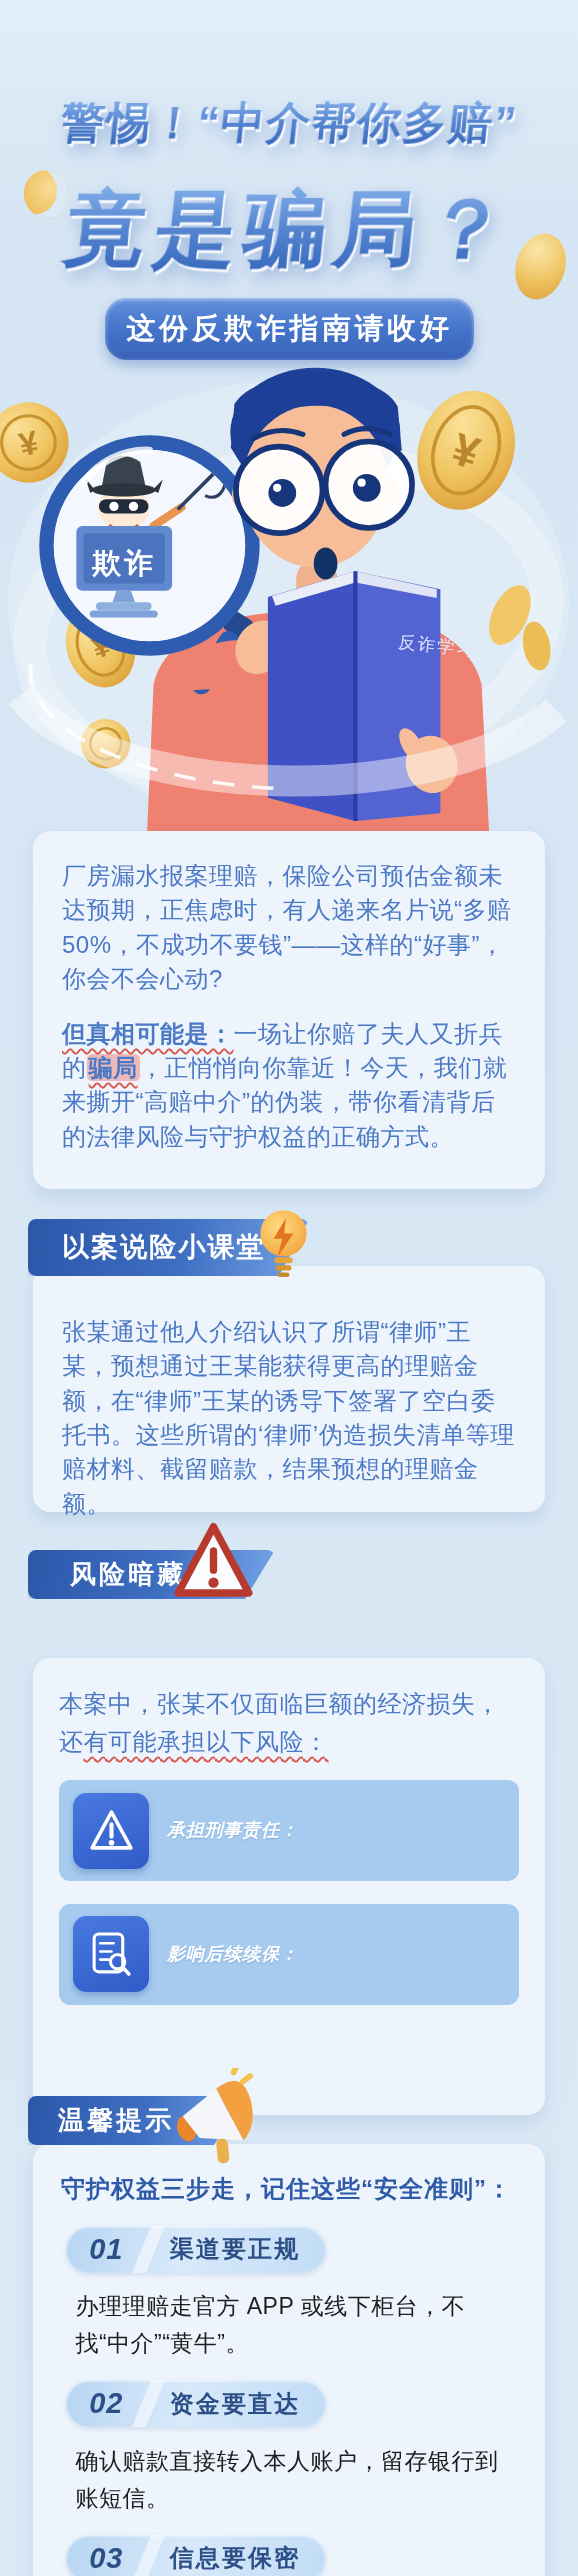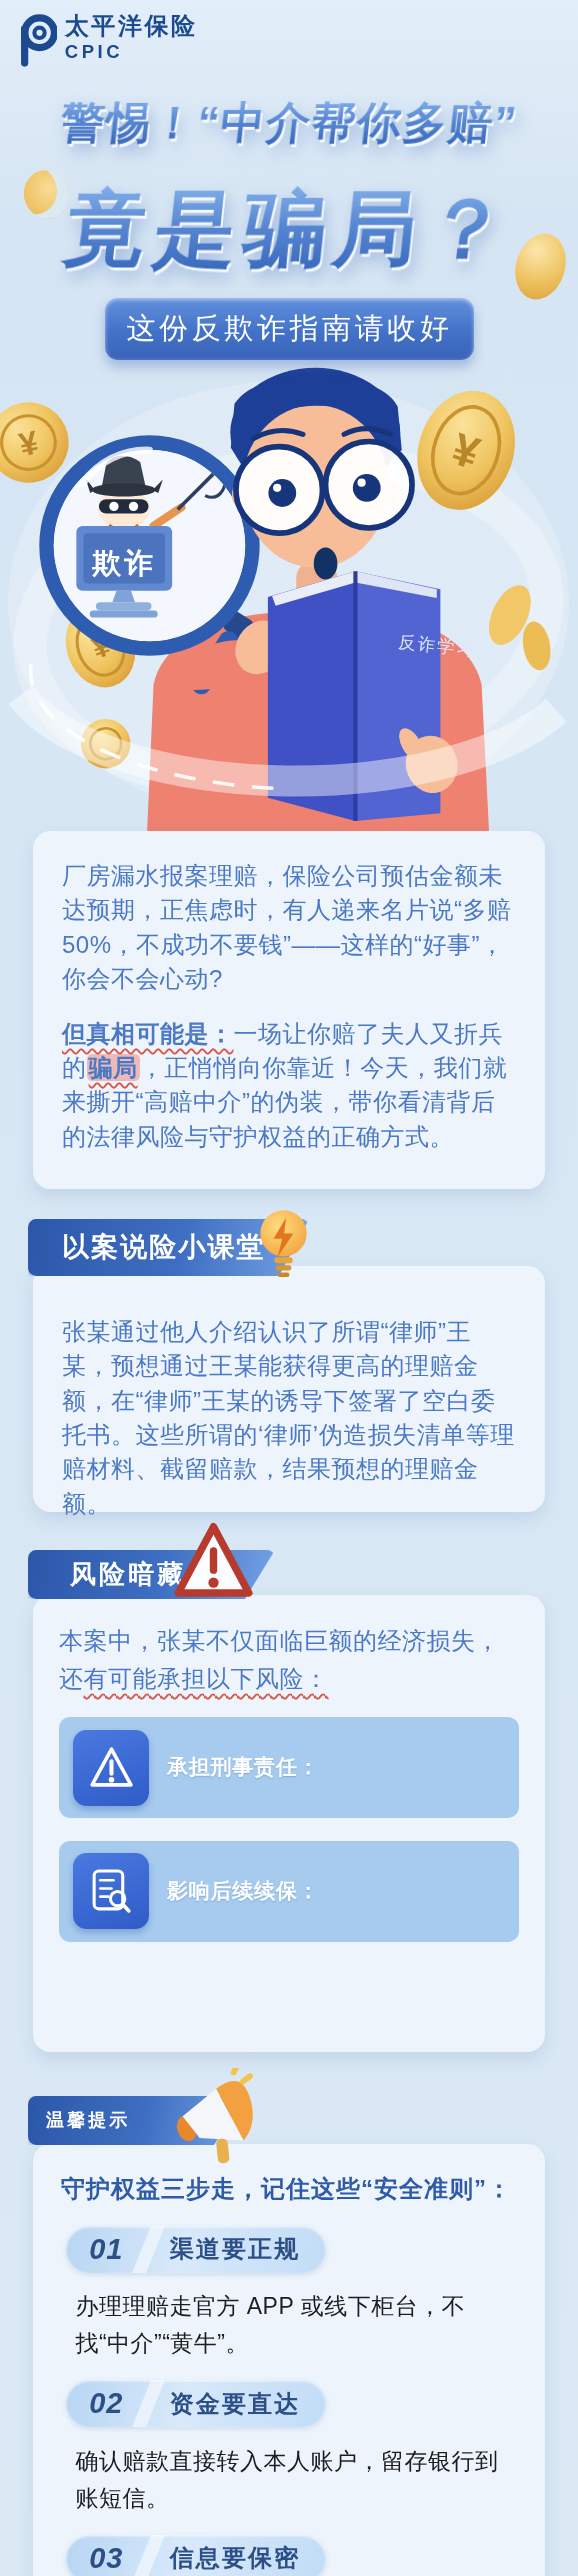--- a/index.html
+++ b/index.html
@@ -16,96 +16,84 @@
   .logo-en{font-size:18.5px;font-weight:800;color:#1c4a8e;letter-spacing:3.6px;margin-top:1px;}
   
   .hero-title{position:absolute;left:0;width:100%;text-align:center;font-weight:900;z-index:2;
     background:linear-gradient(180deg,#8cb8f0 0%,#5787d2 45%,#2e5fb5 100%);
     -webkit-background-clip:text;background-clip:text;color:transparent;
     filter:drop-shadow(2.1px 3.6px 0 rgba(255,255,255,.85)) drop-shadow(4.1px 7.2px 8.2px rgba(46,95,181,.30));
   }
   .title1{top:94px;font-size:44px;letter-spacing:1.5px;transform:skewX(-6deg);}
   .title2{top:175px;font-size:83px;letter-spacing:7.2px;transform:skewX(-6deg);}
   .hero-banner{
-    position:absolute;left:105px;top:298px;width:369px;height:62px;border-radius:13px;z-index:2;
+    position:absolute;left:105px;top:298px;width:369px;height:62px;border-radius:21px;z-index:2;
     background:linear-gradient(180deg,#6290dd 0%,#4272c8 55%,#3a63b8 100%);
     box-shadow:0 6.2px 11.3px rgba(58,99,184,.35), inset 0 1.5px 4.1px rgba(255,255,255,.55);
     display:flex;align-items:center;justify-content:center;
-    color:#fff;font-size:29px;font-weight:400;letter-spacing:3.6px;
+    color:#fff;font-size:29px;font-weight:700;letter-spacing:3.6px;
   }
   
   .coin-crescent{position:absolute;left:24px;top:170px;width:45px;height:49px;border-radius:50%;z-index:1;
     background:radial-gradient(circle at 60% 40%,#f9dd96,#e7b44a);
     box-shadow:inset -10.3px -8.2px 0 #dbe9f5;transform:rotate(-18deg);}
   .coin-egg{position:absolute;left:516px;top:233px;width:49px;height:67px;border-radius:50%;z-index:1;
     background:radial-gradient(circle at 35% 28%,#fbe7ab,#eec25f 55%,#d99f38);transform:rotate(16deg);}
   
   .illu{position:absolute;left:0;top:355px;width:578px;height:484px;z-index:1;}
   
   .card{position:absolute;left:33px;width:512px;background:#eef4fc;border-radius:17.5px;z-index:2;
     box-shadow:0 7.2px 15.5px rgba(118,150,195,.22);}
   .card-intro{top:831px;height:358px;padding:28px 29px 0;}
   .card-case{top:1266px;height:246px;padding:49px 29px 12px;}
-  .card-risk{top:1595px;height:457px;padding:27px 26px 0;}
+  .card-risk{top:1658px;height:457px;padding:27px 26px 0;}
   .card-tips{top:2144px;height:545px;padding:26px 28px 0;}
   .blue-text{font-size:24px;line-height:1.43;color:#4b79c6;letter-spacing:0.5px;margin:0;font-weight:500;}
   .p2{margin-top:20.6px;}
   .lead-strong{font-weight:700;}
   .wavy{text-decoration:underline;text-decoration-style:wavy;text-decoration-color:#d9564a;
     text-decoration-thickness:2.1px;text-underline-offset:6.2px;}
   .scam-mark{background:rgba(235,128,118,.5);border-radius:5.2px;padding:0 2.1px;font-weight:700;}
   
   .ribbon{position:absolute;color:#fff;font-weight:800;z-index:3;
     background:linear-gradient(100deg,#2b57a9 0%,#3f6fc2 55%,#74a3e6 100%);
     clip-path:polygon(0 0,100% 0,calc(100% - 30px) 100%,0 100%);
     border-radius:8.2px;box-shadow:0 4.1px 8.2px rgba(47,93,173,.28);}
   .ribbon-case{left:28px;top:1219px;width:281px;height:57px;font-size:27px;line-height:57px;padding-left:34px;letter-spacing:2.1px;}
   .ribbon-risk{left:28px;top:1550px;width:247px;height:49px;font-size:26px;line-height:49px;padding-left:42px;letter-spacing:3.1px;}
-  .ribbon-tips{left:28px;top:2096px;width:216px;height:49px;font-size:18px;line-height:49px;padding-left:18px;letter-spacing:3.1px;}
+  .ribbon-tips{left:28px;top:2096px;width:216px;height:49px;font-size:26px;line-height:49px;padding-left:30px;letter-spacing:3.1px;}
   .sec-icon{position:absolute;z-index:4;}
   .bulb{left:253px;top:1207px;}
   .warn{left:173px;top:1519px;}
   .mega{left:166px;top:2068px;}
   
   .risk-lead{font-size:24px;line-height:1.6;color:#4b79c6;letter-spacing:0.5px;margin:0;}
   .risk-box{margin-top:18.5px;background:#a6cbee;border-radius:11.3px;display:flex;align-items:center;
     gap:17.5px;padding:12.4px 19.6px 12.4px 14.4px;}
   .risk-box + .risk-box{margin-top:23px;align-items:center;}
   .icon-tile{flex:none;width:76px;height:76px;border-radius:13.4px;display:flex;align-items:center;justify-content:center;
     background:linear-gradient(160deg,#4a79e0,#2f5cc8);box-shadow:0 3.1px 6.2px rgba(40,80,160,.3);}
-  .risk-box p{margin:0;font-size:21px;line-height:1.36;color:#fff;font-weight:800;letter-spacing:0.8px;
-    text-shadow:0 1px 1.5px rgba(61,108,180,.35);}
+  .risk-box p{margin:0;font-size:18px;line-height:1.36;color:#fff;font-weight:800;letter-spacing:0.8px;
+    text-shadow:0 1px 1.5px rgba(61,108,180,.35);font-style:italic;}
   .risk-title{display:block;}
   
   .tips-lead{margin:0;font-size:24px;font-weight:800;color:#2e5aa8;letter-spacing:1px;line-height:1.55;}
   .tip-pill{margin:18.5px 0 0 5.2px;width:260px;height:47px;border-radius:24px;overflow:hidden;
     background:linear-gradient(100deg,#b7d5f3 0%,#d8e9fa 45%,#c2dcf6 100%);
     display:flex;align-items:center;box-shadow:inset 0 1px 2.6px rgba(255,255,255,.85),0 2.1px 5.2px rgba(120,155,200,.25);}
   .pill-num{font-size:29px;font-weight:900;font-style:italic;color:#2b4f86;margin-left:23px;letter-spacing:1px;}
   .pill-divider{width:13.4px;height:67px;background:rgba(255,255,255,.55);transform:rotate(22deg);margin:0 14.4px 0 18.5px;flex:none;}
   .pill-title{font-size:24px;font-weight:900;color:#2b4f86;letter-spacing:2.1px;}
   .tip-body{margin:15.5px 0 5.2px 14.4px;font-size:23px;line-height:1.6;color:#1d1d1f;letter-spacing:0.5px;}
 </style>
 </head>
 <body>
 
 <div class="page">
 
-  <div class="logo">
-    <svg width="38" height="55" viewBox="0 0 74 106">
-      <circle cx="40" cy="38" r="29" fill="none" stroke="#1c4a8e" stroke-width="14"></circle>
-      <circle cx="40" cy="38" r="10" fill="none" stroke="#1c4a8e" stroke-width="8"></circle>
-      <rect x="4" y="26" width="14" height="78" rx="7" fill="#1c4a8e"></rect>
-      <rect x="4" y="26" width="14" height="30" fill="#1c4a8e"></rect>
-    </svg>
-    <div class="logo-text">
-      <div class="logo-cn">太平洋保险</div>
-      <div class="logo-en">CPIC</div>
-    </div>
-  </div>
 
   <div class="hero-title title1">警惕！“中介帮你多赔”</div>
   <div class="hero-title title2">竟是骗局？</div>
   <div class="hero-banner">
     <span>这份反欺诈指南请收好</span>
   </div>
 
   <div class="coin-crescent"></div>
   <div class="coin-egg"></div>
 

